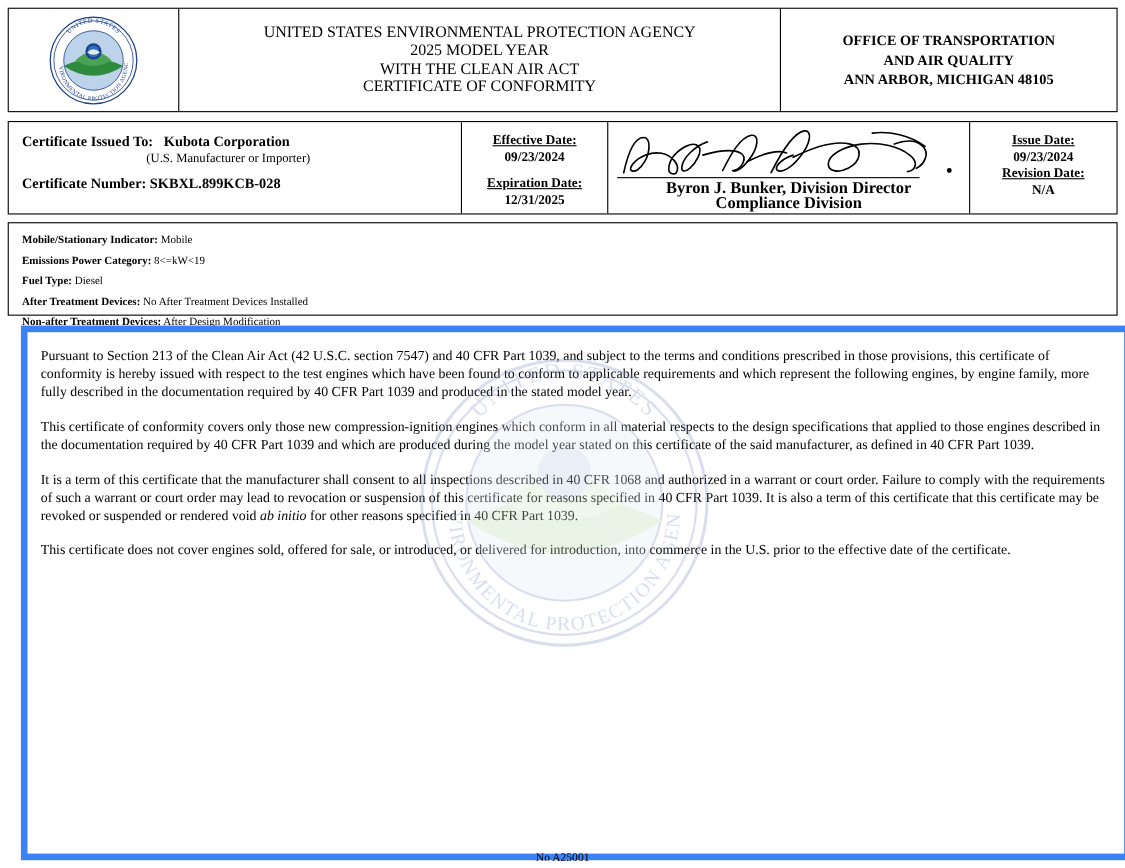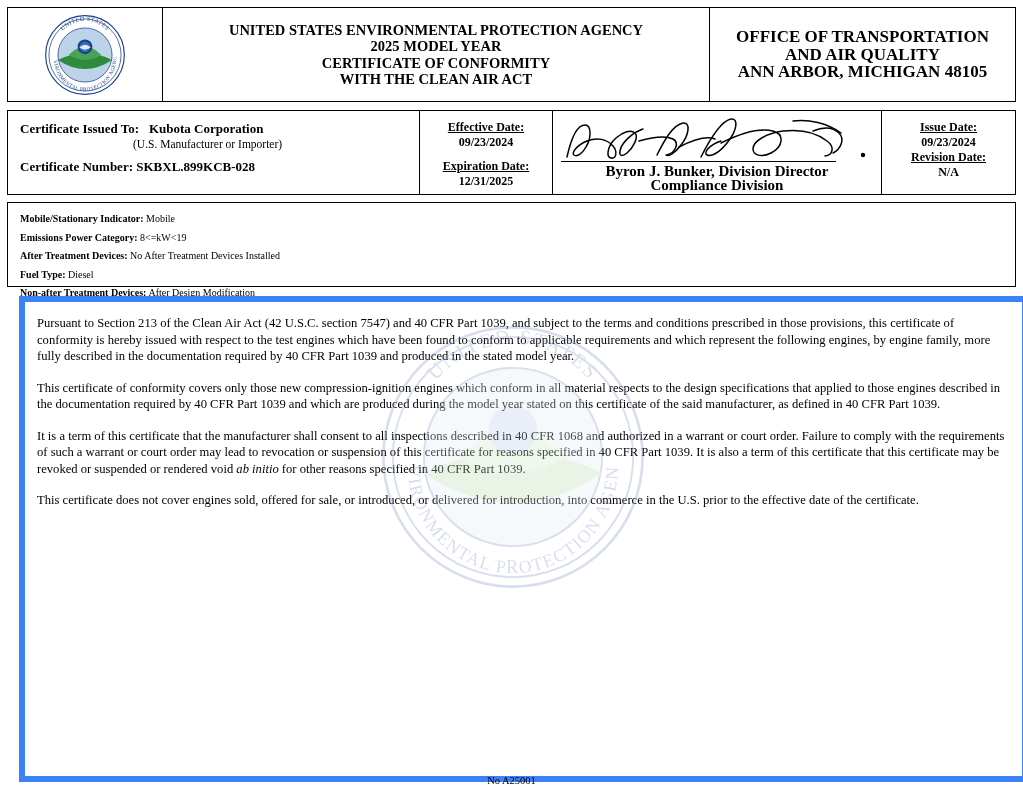--- a/index.html
+++ b/index.html
@@ -53,25 +53,25 @@
   .header-office-cell {
     width: 305px;
     box-sizing: border-box;
     display: flex;
     align-items: center;
     justify-content: center;
     text-align: center;
   }
   .header-title-lines {
     font-size: 14.5px;
-    font-weight: bold;
+    font-weight: normal;
     line-height: 16.5px;
   }
   .header-office-lines {
-    font-size: 17px;
+    font-size: 13px;
     font-weight: bold;
     line-height: 17.5px;
   }
 
   
   .epa-seal {
     width: 82px;
     height: 82px;
     position: relative;
   }
@@ -262,22 +262,22 @@
             <textPath href="#arcBot" startOffset="50%" text-anchor="middle">ENVIRONMENTAL PROTECTION AGENCY</textPath>
           </text>
         </svg>
       </div>
     </div>
 
     <div class="header-title-cell">
       <div class="header-title-lines">
         <div>UNITED STATES ENVIRONMENTAL PROTECTION AGENCY</div>
         <div>2025 MODEL YEAR</div>
+        <div>WITH THE CLEAN AIR ACT</div>
         <div>CERTIFICATE OF CONFORMITY</div>
-        <div>WITH THE CLEAN AIR ACT</div>
       </div>
     </div>
 
     <div class="header-office-cell">
       <div class="header-office-lines">
         <div>OFFICE OF TRANSPORTATION</div>
         <div>AND AIR QUALITY</div>
         <div>ANN ARBOR, MICHIGAN 48105</div>
       </div>
     </div>
@@ -341,26 +341,26 @@
     <div class="details-right">
       <div>
         <span class="k">Mobile/Stationary Indicator:</span>
         <span>Mobile</span>
       </div>
       <div>
         <span class="k">Emissions Power Category:</span>
         <span>8&lt;=kW&lt;19</span>
       </div>
       <div>
+        <span class="k">Fuel Type:</span>
+        <span>Diesel</span>
+      </div>
+      <div>
         <span class="k">After Treatment Devices:</span>
         <span>No After Treatment Devices Installed</span>
-      </div>
-      <div>
-        <span class="k">Fuel Type:</span>
-        <span>Diesel</span>
       </div>
       <div>
         <span class="k">Non-after Treatment Devices:</span>
         <span>After Design Modification</span>
       </div>
     </div>
   </div>
 
   <div class="body-box">
     <p>Pursuant to Section 213 of the Clean Air Act (42 U.S.C. section 7547) and 40 CFR Part 1039, and subject to the terms and conditions prescribed in those provisions, this certificate of conformity is hereby issued with respect to the test engines which have been found to conform to applicable requirements and which represent the following engines, by engine family, more fully described in the documentation required by 40 CFR Part 1039 and produced in the stated model year.</p>

